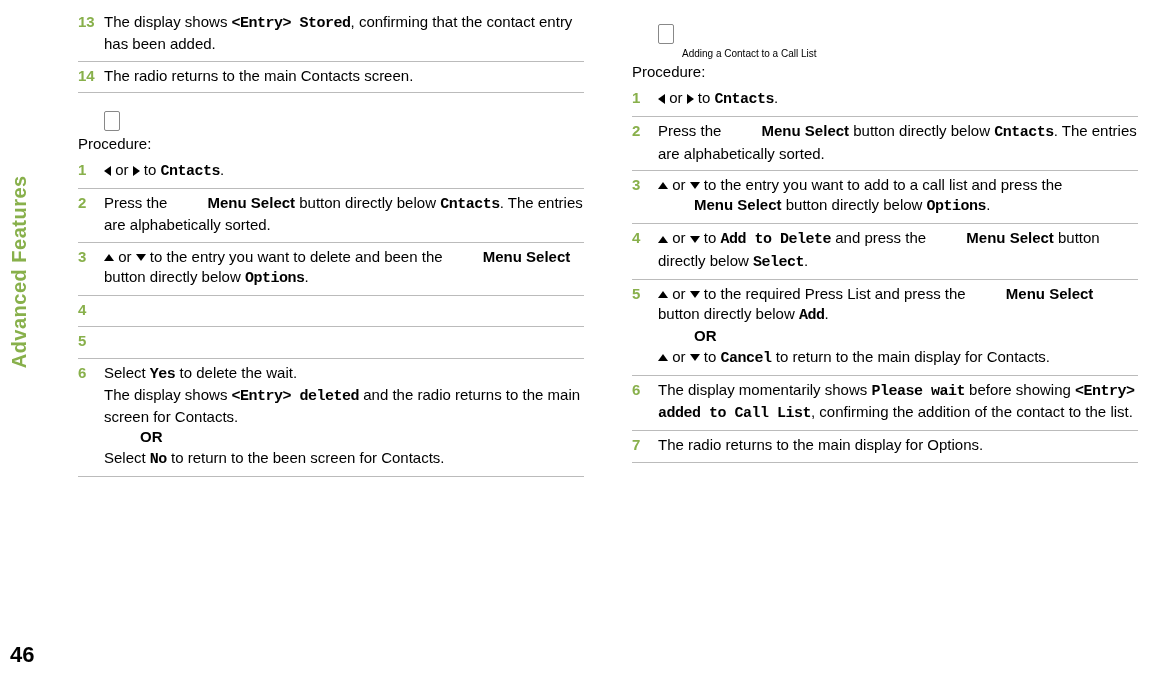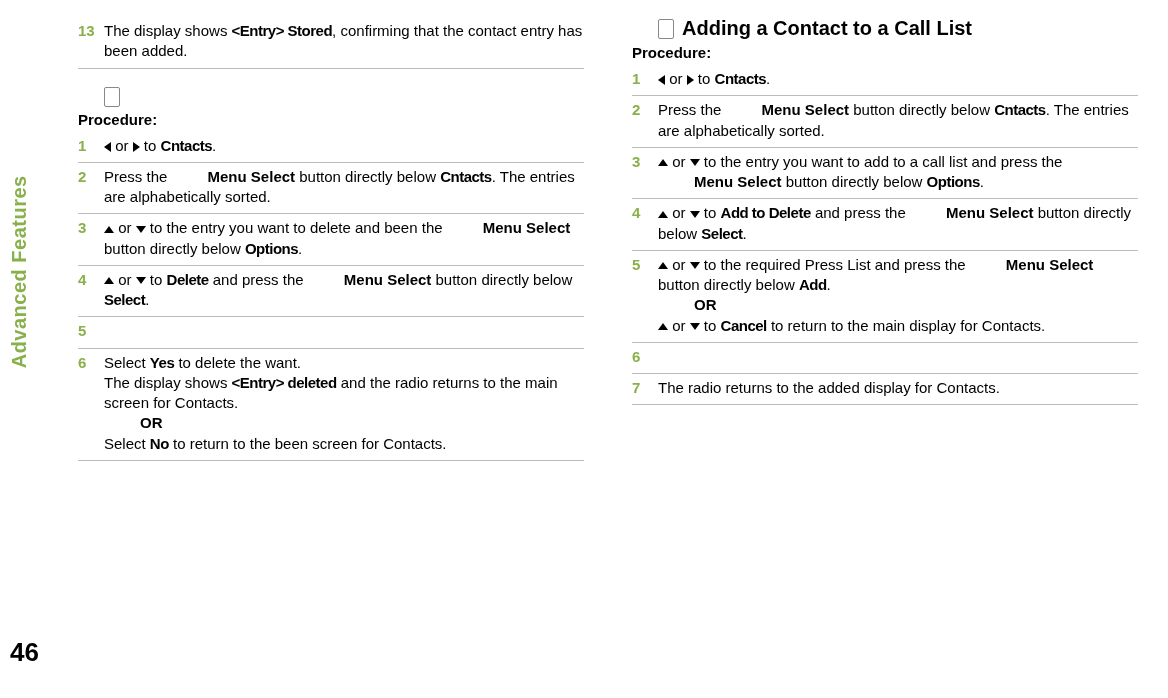--- a/index.html
+++ b/index.html
@@ -8,42 +8,42 @@
     font-family: Arial, Helvetica, sans-serif;
     font-size: 15px;
     color: #000;
     width: 1168px;
     height: 698px;
     position: relative;
     background: #fff;
   }
   .page {
     display: flex;
-    padding: 9px 10px 0 50px;
+    padding: 0 10px 0 50px;
     box-sizing: border-box;
     height: 100%;
   }
   .side-label {
     position: absolute;
     left: 8px;
     top: 50%;
     transform: rotate(-90deg) translateX(-10%);
     transform-origin: left top;
     color: #88b04b;
     font-weight: bold;
     font-size: 20px;
     white-space: nowrap;
     letter-spacing: 0.5px;
   }
   .page-num {
     position: absolute;
     left: 10px;
     bottom: 30px;
     font-weight: bold;
-    font-size: 26px;
+    font-size: 22px;
     color: #000;
   }
   .col {
     width: 50%;
     padding: 8px 20px 8px 28px;
     box-sizing: border-box;
   }
   .step-row {
     display: flex;
     border-bottom: 1px solid #bbb;
@@ -69,29 +69,30 @@
   .section-head .icon {
     width: 14px;
     height: 18px;
     border: 1px solid #888;
     border-radius: 2px;
     margin-right: 8px;
     position: relative;
     margin-left: 26px;
   }
   .section-head .title {
-    font-weight: bold;
-    font-size: 20px;
+    font-weight: normal;
+    font-size: 10px;
+    margin-top: 40px;
   }
   .proc-label {
-    font-weight: bold;
+    font-weight: normal;
     margin: 4px 0 4px 0;
   }
   .mono {
-    font-family: Liberation Sans, sans-serif;
+    font-family: Liberation Mono, monospace;
     font-weight: bold;
     letter-spacing: -0.5px;
   }
   .bold {
     font-weight: bold;
     margin-left: 36px;
   }
   .tri {
     display: inline-block;
     width: 0; height: 0;
@@ -128,20 +129,24 @@
 
   <div class="col">
 
     <div class="step-row">
       <div class="step-num">13</div>
       <div class="step-body">
         <span>The display shows </span><span class="mono">&lt;Entry&gt; Stored</span><span>, confirming that the contact entry has been added.</span>
       </div>
     </div>
 
+    <div class="step-row">
+      <div class="step-num">14</div>
+      <div class="step-body">The radio returns to the main Contacts screen.</div>
+    </div>
 
     <div class="section-head">
       <span class="icon"></span>
     </div>
     <div class="proc-label">Procedure:</div>
 
     <div class="step-row">
       <div class="step-num">1</div>
       <div class="step-body">
         <span class="tri tri-left"></span><span> or </span><span class="tri tri-right"></span><span> to </span><span class="mono">Cntacts</span><span>.</span>
@@ -157,33 +162,30 @@
 
     <div class="step-row">
       <div class="step-num">3</div>
       <div class="step-body">
         <span class="tri tri-up"></span><span> or </span><span class="tri tri-down"></span><span> to the entry you want to delete and been the </span><span class="bold">Menu Select</span><span> button directly below </span><span class="mono">Options</span><span>.</span>
       </div>
     </div>
 
     <div class="step-row">
       <div class="step-num">4</div>
-      <div class="step-body">
-        <span class="tri tri-up"></span><span> or </span><span class="tri tri-down"></span><span> to </span><span class="mono">Delete</span><span> and press the </span><span class="bold">Menu Select</span><span> button directly below </span><span class="mono">Select</span><span>.</span>
-      </div>
     </div>
 
     <div class="step-row">
       <div class="step-num">5</div>
     </div>
 
     <div class="step-row">
       <div class="step-num">6</div>
       <div class="step-body">
-        <span>Select </span><span class="mono">Yes</span><span> to delete the want.</span><br>
+        <span>Select </span><span class="mono">Yes</span><span> to delete the wait.</span><br>
         <span>The display shows </span><span class="mono">&lt;Entry&gt; deleted</span><span> and the radio returns to the main screen for Contacts.</span><br>
         <span class="bold">OR</span><br>
         <span>Select </span><span class="mono">No</span><span> to return to the been screen for Contacts.</span>
       </div>
     </div>
 
   </div>
 
   <div class="col">
 
@@ -225,22 +227,25 @@
       <div class="step-num">5</div>
       <div class="step-body">
         <span class="tri tri-up"></span><span> or </span><span class="tri tri-down"></span><span> to the required Press List and press the </span><span class="bold">Menu Select</span><span> button directly below </span><span class="mono">Add</span><span>.</span><br>
         <span class="bold">OR</span><br>
         <span class="tri tri-up"></span><span> or </span><span class="tri tri-down"></span><span> to </span><span class="mono">Cancel</span><span> to return to the main display for Contacts.</span>
       </div>
     </div>
 
     <div class="step-row">
       <div class="step-num">6</div>
+      <div class="step-body">
+        <span>The display momentarily shows </span><span class="mono">Please wait</span><span> before showing </span><span class="mono">&lt;Entry&gt; added to Call List</span><span>, confirming the addition of the contact to the list.</span>
+      </div>
     </div>
 
     <div class="step-row">
       <div class="step-num">7</div>
-      <div class="step-body">The radio returns to the added display for Contacts.</div>
+      <div class="step-body">The radio returns to the main display for Options.</div>
     </div>
 
   </div>
 
 </div>
 
 </body></html>

